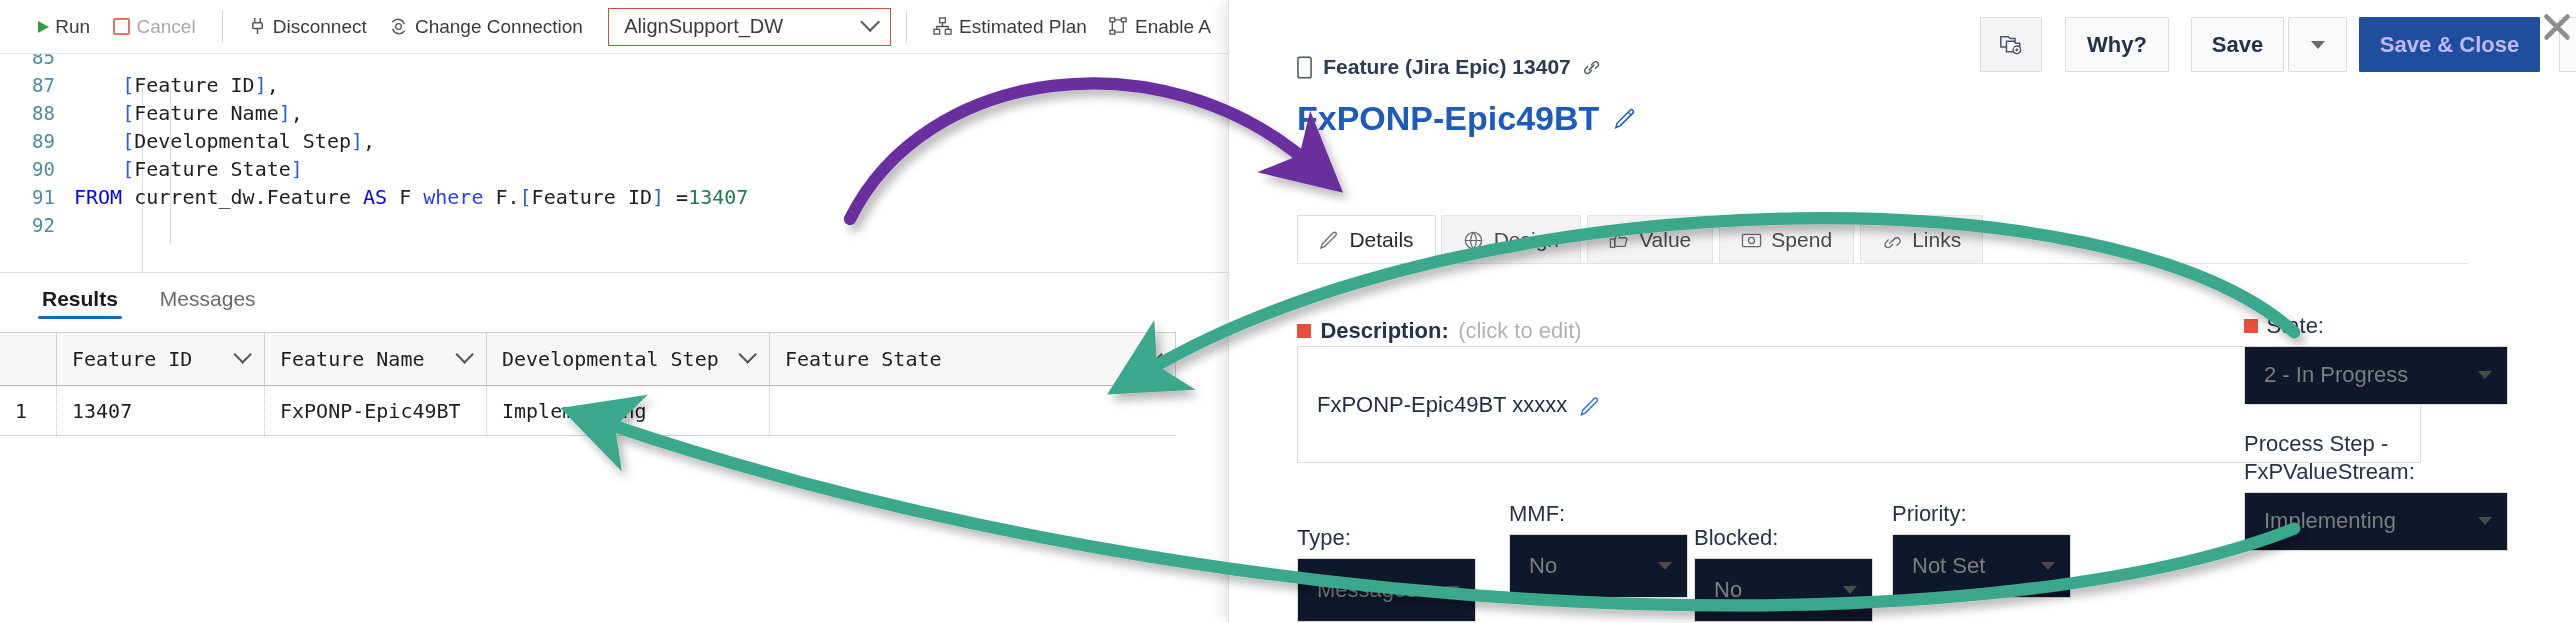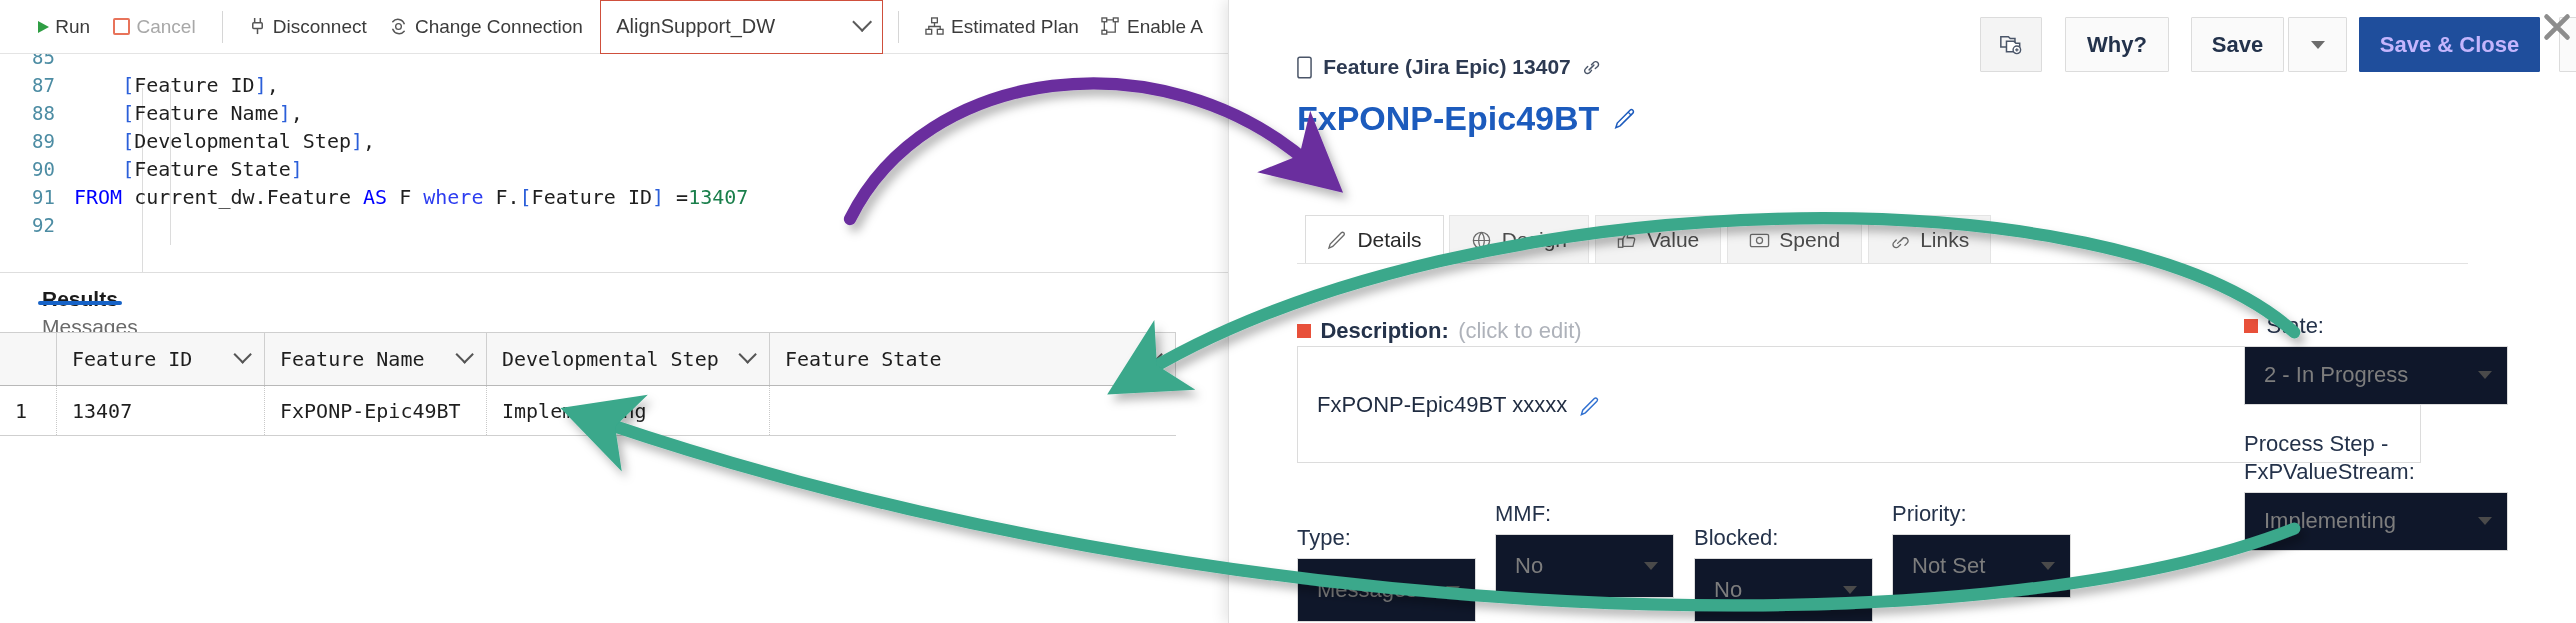--- a/index.html
+++ b/index.html
@@ -40,22 +40,22 @@
   }
   .tri-run {
     width: 0; height: 0; border-left: 11.3px solid #2f9e44;
     border-top: 6.6px solid transparent; border-bottom: 6.6px solid transparent;
   }
   .sq-cancel {
     width: 13.2px; height: 13.2px; border: 2.4px solid #e8735a; border-radius: 1.9px;
   }
   .ico-svg { display:block; }
   #conn-select {
-    margin-left: 6px;
-    width: 283px; height: 54px;
+    margin-left: 14px;
+    width: 283px; height: 38px;
     border: 1.9px solid #cf4f3c; background: #fff;
     display: flex; align-items: center; justify-content: space-between;
     padding: 0 13.2px 0 15px; box-sizing: border-box;
     font-size: 20px; color: #3b3b3b; cursor: pointer;
   }
   .chev {
     width: 12.3px; height: 12.3px;
     border-right: 2.3px solid #5a5a5a; border-bottom: 2.3px solid #5a5a5a;
     transform: rotate(45deg) translate(-2.8px,-2.8px);
   }
@@ -85,21 +85,21 @@
   .guide {
     position: absolute; top: 0; bottom: 0; width: 0.9px; background: #dcdcdc;
   }
   #editor-bottom-rule {
     position:absolute; left:0; bottom:0; width:1228px; height:0.9px; background:#dedede;
   }
 
   
   #results-tabs {
     position: absolute; left: 0; top: 283px; width: 1228px; height: 45px;
-    display: flex; align-items: flex-start; padding-left: 21px; box-sizing: border-box; flex-direction: column;
+    display: flex; align-items: flex-start; padding-left: 21px; box-sizing: border-box;
   }
   .rtab {
     font-size: 21px; color: #6a6a6a; padding: 3.8px 21px 0 21px; cursor: pointer;
     position: relative; height: 42px; box-sizing: border-box;
   }
   .rtab.active { color: #1b1b1b; font-weight: bold; }
   .rtab.active::after {
     content:""; position:absolute; left: 17px; right: 17px; bottom: 5.7px;
     height: 3.8px; background: #1763c7; border-radius: 1.9px;
   }
@@ -176,21 +176,21 @@
     width: 0; height: 0; border-left: 7.6px solid transparent; border-right: 7.6px solid transparent;
     border-top: 8.5px solid #6c6c6c;
   }
   #close-x {
     position: absolute; left: 2538px; top: 7.6px; width: 38px; height: 38px;
     display:flex; align-items:center; justify-content:center; cursor:pointer;
   }
 
   
   #detail-tabs {
-    position: absolute; left: 76px; top: 215px; display: flex; align-items: flex-start;
+    position: absolute; left: 68px; top: 215px; display: flex; align-items: flex-start;
   }
   .dtab {
     height: 49px; min-width: 113px; padding: 0 21px; margin-right: 5.7px;
     display: flex; align-items: center; justify-content: center; gap: 9.4px;
     font-size: 21px; color: #4a4a4a; cursor: pointer; box-sizing: border-box;
     background: #f3f3f3; border: 0.9px solid #e4e4e4; border-bottom: none;
   }
   .dtab.active { background: #ffffff; border: 0.9px solid #dcdcdc; border-bottom: 0.9px solid #fff; color:#2a2a2a; }
   #tabs-underline {
     position: absolute; left: 68px; top: 263px; width: 1171px; height: 0.9px; background:#e2e2e2;
@@ -221,21 +221,21 @@
     margin-top: 5.7px; border: 0.9px solid #dcdcdc; background: #0f172a;
     height: 64px; display: flex; align-items: center; justify-content: space-between;
     padding: 0 15px 0 19px; box-sizing: border-box; cursor: pointer;
     font-size: 22px; color: #7d7d7d;
   }
   .fcaret {
     width: 0; height: 0; border-left: 7.6px solid transparent; border-right: 7.6px solid transparent;
     border-top: 8.5px solid #4a4a4a; flex: none;
   }
   #g-type     { left: 68px;  top: 524px; width: 179px; }
-  #g-mmf      { left: 266px; top: 500px; width: 179px; }
+  #g-mmf      { left: 280px; top: 500px; width: 179px; }
   #g-blocked  { left: 465px; top: 524px; width: 179px; }
   #g-priority { left: 663px; top: 500px; width: 179px; }
 
   #g-state    { left: 1015px; top: 312px; width: 264px; }
   #g-state .fselect { height: 59px; }
   #g-pstep    { left: 1015px; top: 430px; width: 264px; }
   #g-pstep .fselect { height: 59px; }
   #state-label { display: flex; align-items: center; gap: 8.5px; font-weight: normal; }
 
   

